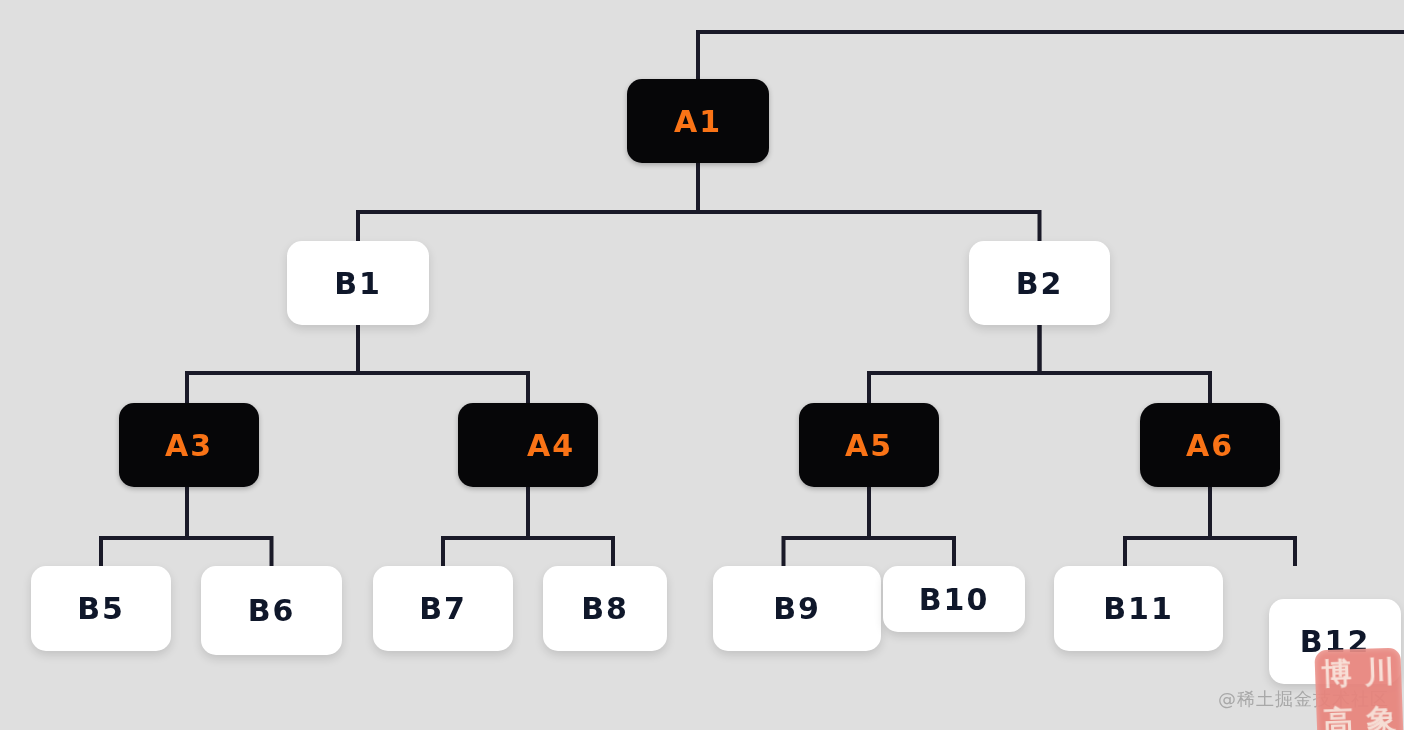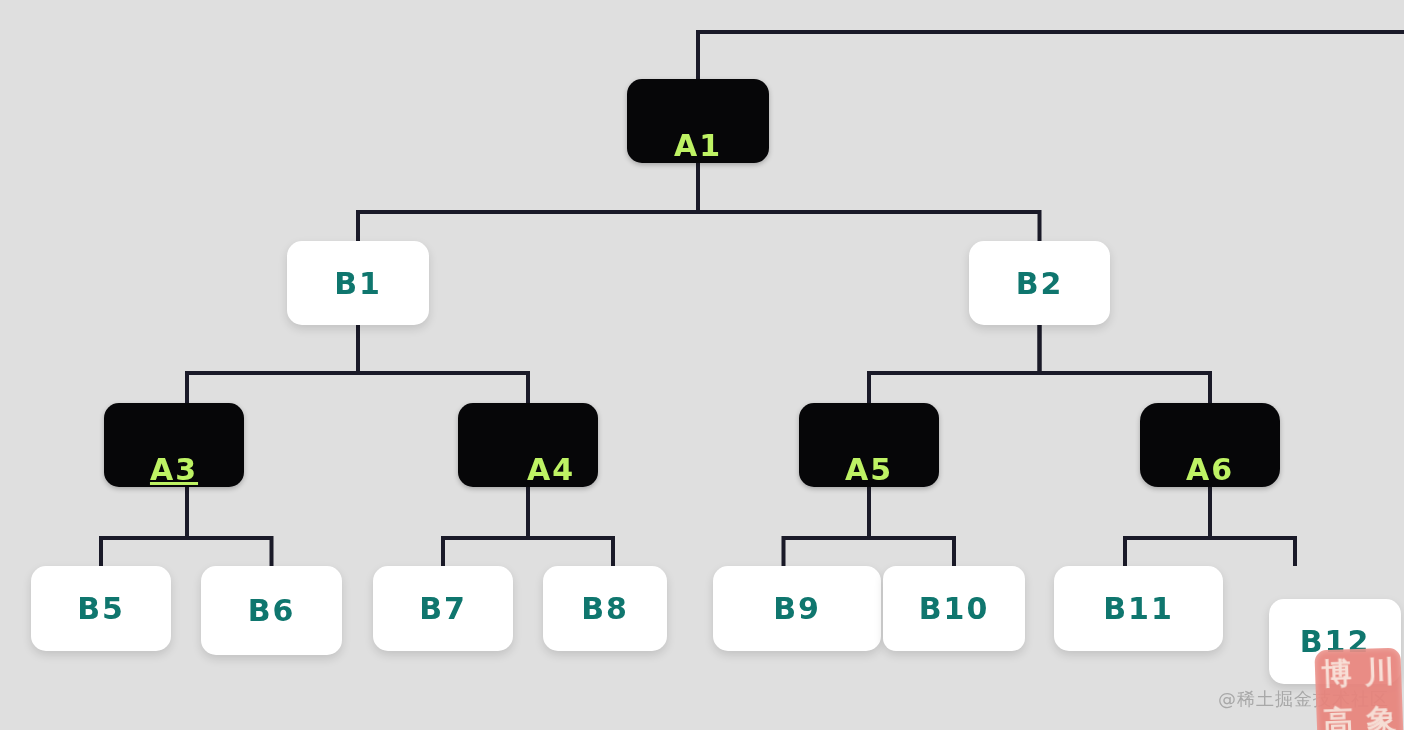--- a/index.html
+++ b/index.html
@@ -12,26 +12,25 @@
   }
   svg.edges{position:absolute;left:0;top:0;width:1404px;height:730px;}
   .node{
     position:absolute;
     display:flex;align-items:center;justify-content:center;
     border-radius:15px;
     font-size:30px;letter-spacing:2px;
     box-sizing:border-box;
   }
   .node.dark{
-    background:#060608;color:#bef264;font-weight:700;
+    background:#060608;color:#f97316;font-weight:700;
     box-shadow:0 2px 5px rgba(0,0,0,0.25);
-    align-items:flex-end;
   }
   .node.light{
-    background:#ffffff;color:#0f766e;font-weight:600;
+    background:#ffffff;color:#0f172a;font-weight:600;
     box-shadow:0 4px 10px rgba(0,0,0,0.13);
   }
   .watermark{
     position:absolute;left:1218px;top:687px;
     font-size:18px;letter-spacing:1px;
     color:#a8a8a8;
     white-space:nowrap;
     z-index:2;
   }
   .seal{
@@ -87,21 +86,21 @@
 
 <div class="node dark" style="left: 627px; top: 79px; width: 142px; height: 84px;">
       <span>A1</span>
     </div>
     <div class="node light" style="left: 287px; top: 241px; width: 142px; height: 84px;">
       <span>B1</span>
     </div>
     <div class="node light" style="left: 969px; top: 241px; width: 141px; height: 84px;">
       <span>B2</span>
     </div>
-    <div class="node dark" style="left: 104px; top: 403px; width: 140px; height: 84px; text-decoration: underline;">
+    <div class="node dark" style="left: 119px; top: 403px; width: 140px; height: 84px;">
       <span>A3</span>
     </div>
     <div class="node dark" style="left: 458px; top: 403px; width: 140px; height: 84px; padding-left: 46px;">
       <span>A4</span>
     </div>
     <div class="node dark" style="left: 799px; top: 403px; width: 140px; height: 84px;">
       <span>A5</span>
     </div>
     <div class="node dark" style="left: 1140px; top: 403px; width: 140px; height: 84px; border-radius: 18px;">
       <span>A6</span>
@@ -114,21 +113,21 @@
     </div>
     <div class="node light" style="left: 373px; top: 566px; width: 140px; height: 85px;">
       <span>B7</span>
     </div>
     <div class="node light" style="left: 543px; top: 566px; width: 124px; height: 85px; justify-content: center;">
       <span>B8</span>
     </div>
     <div class="node light" style="left: 713px; top: 566px; width: 168px; height: 85px;">
       <span>B9</span>
     </div>
-    <div class="node light" style="left: 883px; top: 566px; width: 142px; height: 85px; border-radius: 13px;">
+    <div class="node light" style="left: 883px; top: 566px; width: 142px; height: 66px;">
       <span>B10</span>
     </div>
     <div class="node light" style="left: 1054px; top: 566px; width: 169px; height: 85px;">
       <span>B11</span>
     </div>
     <div class="node light" style="left: 1269px; top: 566px; width: 132px; height: 85px; margin-top: 33px;">
       <span>B12</span>
     </div>
   </div>
 

